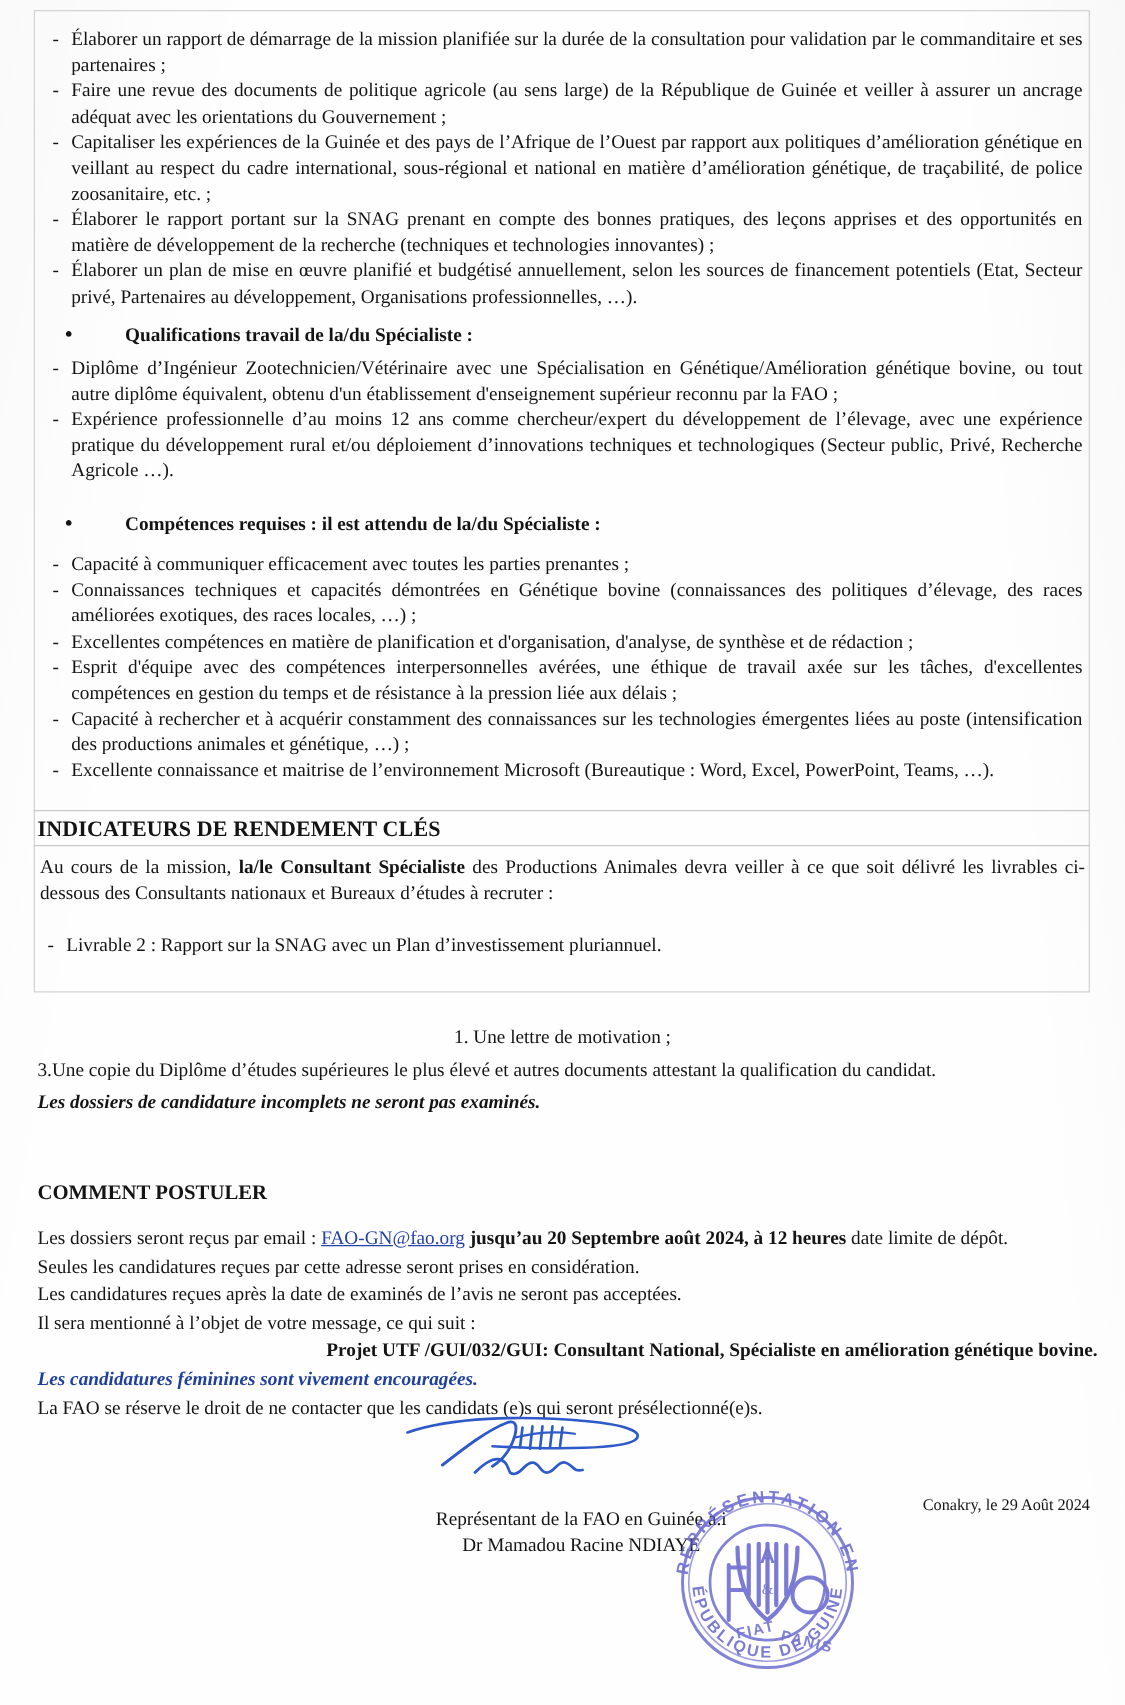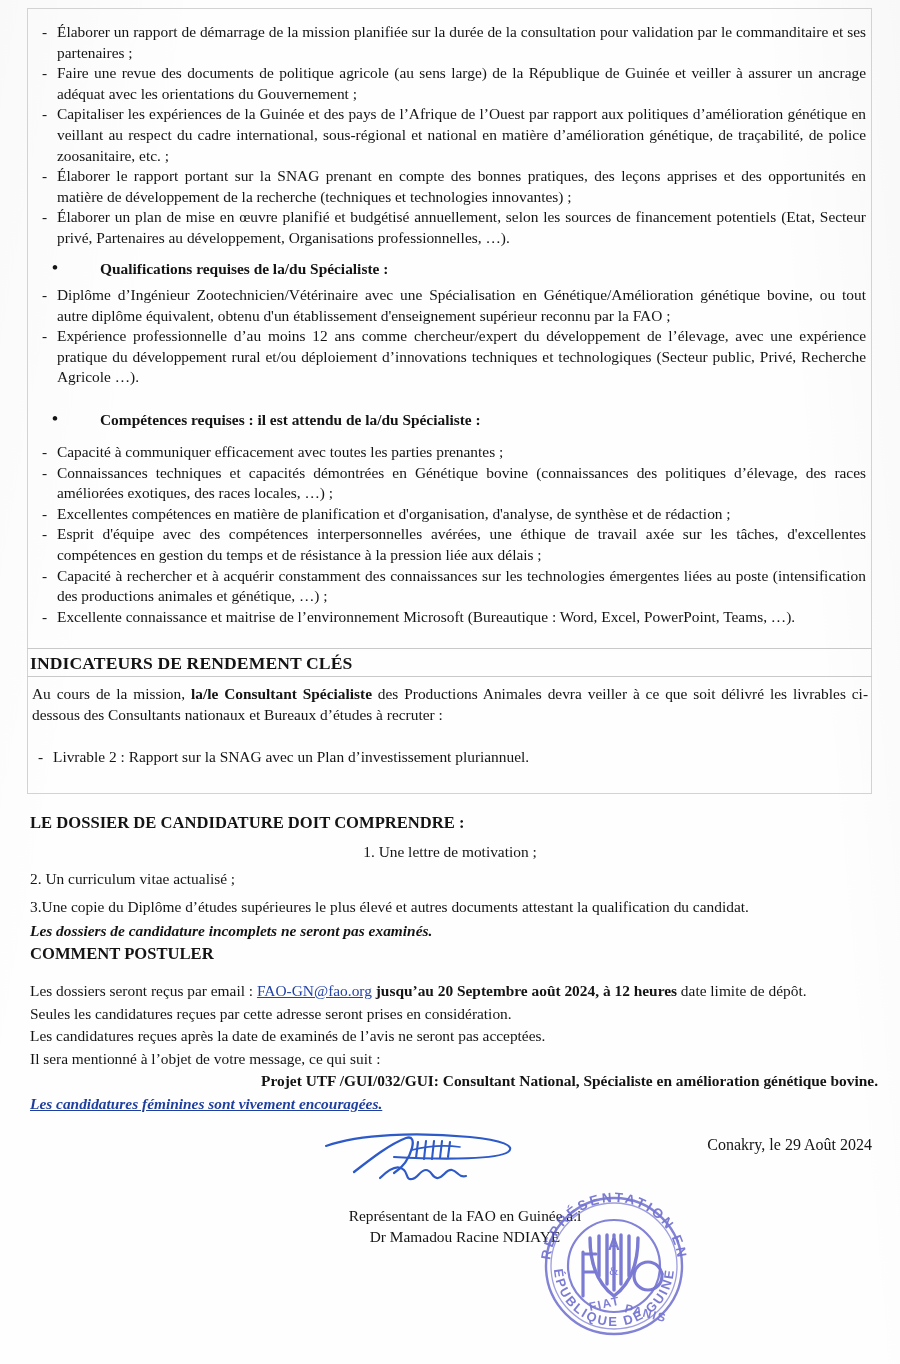--- a/index.html
+++ b/index.html
@@ -117,21 +117,20 @@
   .bi { font-weight: bold; font-style: italic; }
 
   a.mail {
     color: #2442a8;
     text-decoration: underline;
   }
   .blue-it {
     color: #1f3f9e;
     font-weight: bold;
     font-style: italic;
-    text-decoration: underline;
   }
 
   .numline { font-size: 15.4px; line-height: 22.4px; }
 
   
   .sig-wrap {
     position: absolute;
     left: 320px;
     top: 1128px;
     width: 230px;
@@ -145,22 +144,22 @@
     top: 1205px;
     width: 330px;
     text-align: center;
     font-size: 15.4px;
     line-height: 21px;
   }
 
   .city-date {
     position: absolute;
     right: 28px;
-    top: 1136px;
-    font-size: 16px;
+    top: 1196px;
+    font-size: 13px;
   }
 
   .stamp {
     position: absolute;
     left: 528px;
     top: 1180px;
     width: 172px;
     height: 172px;
     opacity: 0.82;
   }
@@ -181,21 +180,21 @@
       <ul class="dash">
         <li>Élaborer un rapport de démarrage de la mission planifiée sur la durée de la consultation pour validation par le commanditaire et ses partenaires ;</li>
         <li>Faire une revue des documents de politique agricole (au sens large) de la République de Guinée et veiller à assurer un ancrage adéquat avec les orientations du Gouvernement ;</li>
         <li>Capitaliser les expériences de la Guinée et des pays de l’Afrique de l’Ouest par rapport aux politiques d’amélioration génétique en veillant au respect du cadre international, sous-régional et national en matière d’amélioration génétique, de traçabilité, de police zoosanitaire, etc. ;</li>
         <li>Élaborer le rapport portant sur la SNAG prenant en compte des bonnes pratiques, des leçons apprises et des opportunités en matière de développement de la recherche (techniques et technologies innovantes) ;</li>
         <li>Élaborer un plan de mise en œuvre planifié et budgétisé annuellement, selon les sources de financement potentiels (Etat, Secteur privé, Partenaires au développement, Organisations professionnelles, …).</li>
       </ul>
     </div>
 
     <div class="blk" style="left:36px; top:258px; width:830px;">
-      <div class="bullet-head">Qualifications requises de la/du Spécialiste :</div>
+      <div class="bullet-head">Qualifications travail de la/du Spécialiste :</div>
       <ul class="dash" style="margin-top:6px;">
         <li>Diplôme d’Ingénieur Zootechnicien/Vétérinaire avec une Spécialisation en Génétique/Amélioration génétique bovine, ou tout autre diplôme équivalent, obtenu d'un établissement d'enseignement supérieur reconnu par la FAO ;</li>
         <li>Expérience professionnelle d’au moins 12 ans comme chercheur/expert du développement de l’élevage, avec une expérience pratique du développement rural et/ou déploiement d’innovations techniques et technologiques (Secteur public, Privé, Recherche Agricole …).</li>
       </ul>
     </div>
 
     <div class="blk" style="left:36px; top:409px; width:830px;">
       <div class="bullet-head">Compétences requises : il est attendu de la/du Spécialiste :</div>
       <ul class="dash" style="margin-top:12px;">
         <li>Capacité à communiquer efficacement avec toutes les parties prenantes ;</li>
@@ -214,40 +213,39 @@
     <div class="blk" style="left:32px; top:684px; width:836px;">
       <p>
         <span>Au cours de la mission, </span><span class="b">la/le Consultant Spécialiste</span><span> des Productions Animales devra veiller à ce que soit délivré les livrables ci-dessous des Consultants nationaux et Bureaux d’études à recruter :</span>
       </p>
       <ul class="dash" style="margin-top:22px;">
         <li>Livrable 2 : Rapport sur la SNAG avec un Plan d’investissement pluriannuel.</li>
       </ul>
     </div>
 
     <div class="blk" style="left:30px; top:812px; width:840px;">
-      <h2 class="sec2">LE DOSSIER DE CANDIDATURE DOIT COMPRENDRE :</h2>
       <div class="numline" style="margin-top:7px;text-align:center;">1. Une lettre de motivation ;</div>
-      <div class="numline" style="margin-top:5px;">2. Un curriculum vitae actualisé ;</div>
       <div class="numline" style="margin-top:5px;">3.Une copie du Diplôme d’études supérieures le plus élevé et autres documents attestant la qualification du candidat.</div>
       <div class="numline bi" style="margin-top:2px;">Les dossiers de candidature incomplets ne seront pas examinés.</div>
     </div>
 
     <div class="blk" style="left:30px; top:943px; width:840px;">
       <h2 class="sec2">COMMENT POSTULER</h2>
     </div>
 
     <div class="blk" style="left:30px; top:981px; width:848px;">
       <p style="text-align:left;">
         <span>Les dossiers seront reçus par email : </span><a class="mail" href="#">FAO-GN@fao.org</a><span class="b"> jusqu’au 20 Septembre août 2024, à 12 heures</span><span> date limite de dépôt.</span>
       </p>
       <p style="text-align:left; margin-top:2px;">Seules les candidatures reçues par cette adresse seront prises en considération.</p>
       <p style="text-align:left; margin-top:2px;">Les candidatures reçues après la date de examinés de l’avis ne seront pas acceptées.</p>
       <p style="text-align:left; margin-top:2px;">Il sera mentionné à l’objet de votre message, ce qui suit :</p>
       <p class="b" style="text-align:right; margin-top:2px;">Projet UTF /GUI/032/GUI: Consultant National, Spécialiste en amélioration génétique bovine.</p>
       <p class="blue-it" style="text-align:left; margin-top:2px;">Les candidatures féminines sont vivement encouragées.</p>
+      <p style="text-align:left; margin-top:2px;">La FAO se réserve le droit de ne contacter que les candidats (e)s qui seront présélectionné(e)s.</p>
     </div>
 
     <div class="sig-wrap">
       <svg width="230" height="58" viewBox="0 0 230 58" fill="none" xmlns="http://www.w3.org/2000/svg">
         <path d="M6 18 C40 6, 96 4, 150 9 C182 12, 196 18, 188 24 C178 31, 128 32, 74 29" stroke="#2d59c9" stroke-width="2.1" stroke-linecap="round" fill="none"></path>
         <path d="M34 44 C52 30, 70 16, 86 10 C92 8, 94 12, 92 20 C89 31, 82 40, 74 45" stroke="#2d59c9" stroke-width="2.3" stroke-linecap="round" fill="none"></path>
         <path d="M96 30 L98 14 M104 31 L106 13 M112 31 L114 13 M120 30 L122 13 M128 29 L130 14" stroke="#2d59c9" stroke-width="2.1" stroke-linecap="round"></path>
         <path d="M92 22 C108 18, 126 17, 140 19" stroke="#2d59c9" stroke-width="1.7" stroke-linecap="round" fill="none"></path>
         <path d="M60 50 C70 40, 78 36, 84 42 C88 46, 86 52, 92 51 C98 50, 100 42, 106 42 C112 42, 112 51, 118 50 C124 49, 126 41, 132 42 C138 43, 138 50, 146 48" stroke="#2d59c9" stroke-width="2.2" stroke-linecap="round" fill="none"></path>
       </svg>

